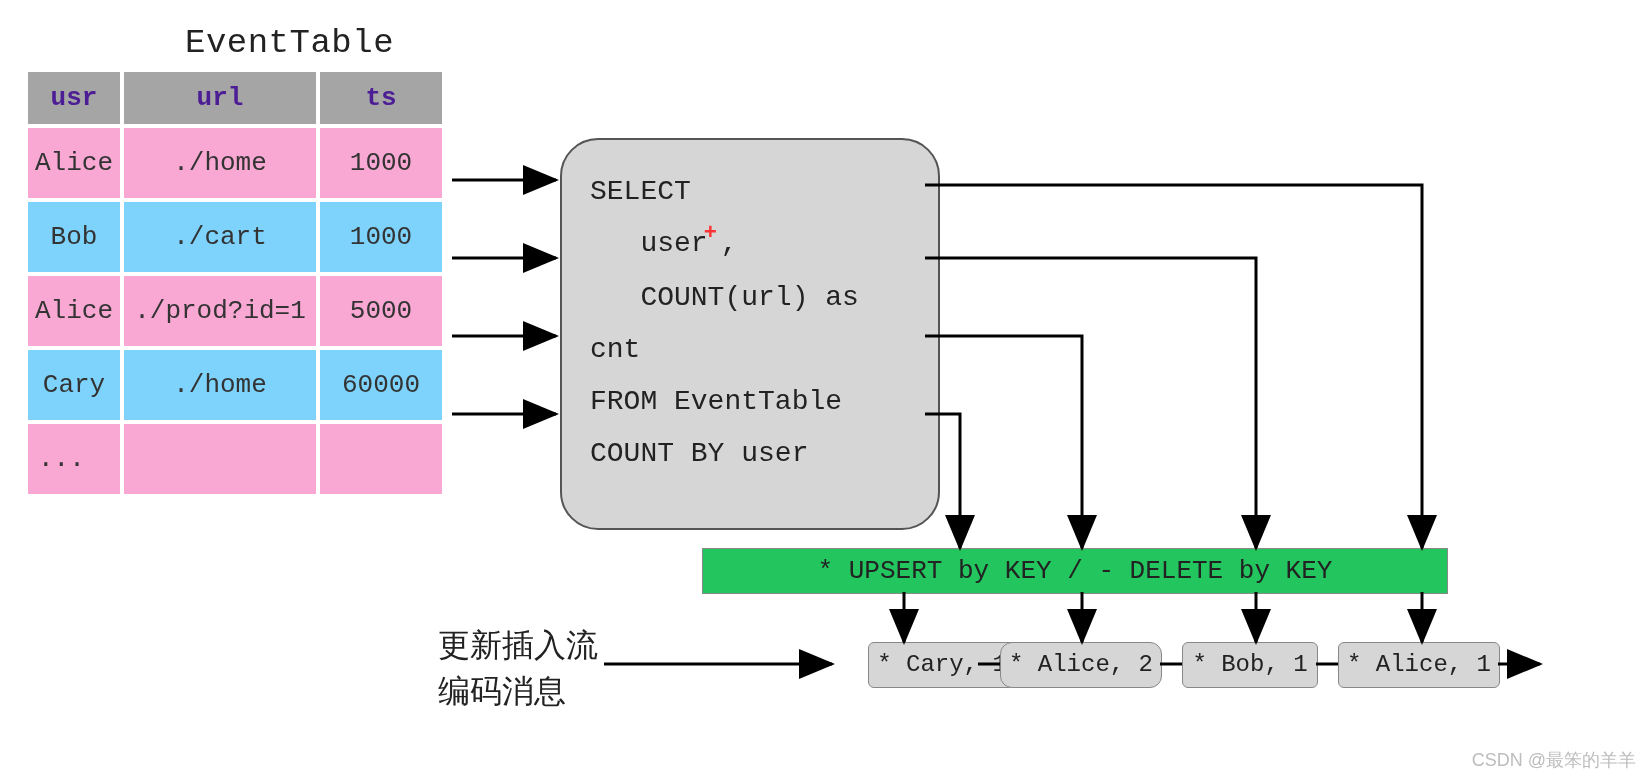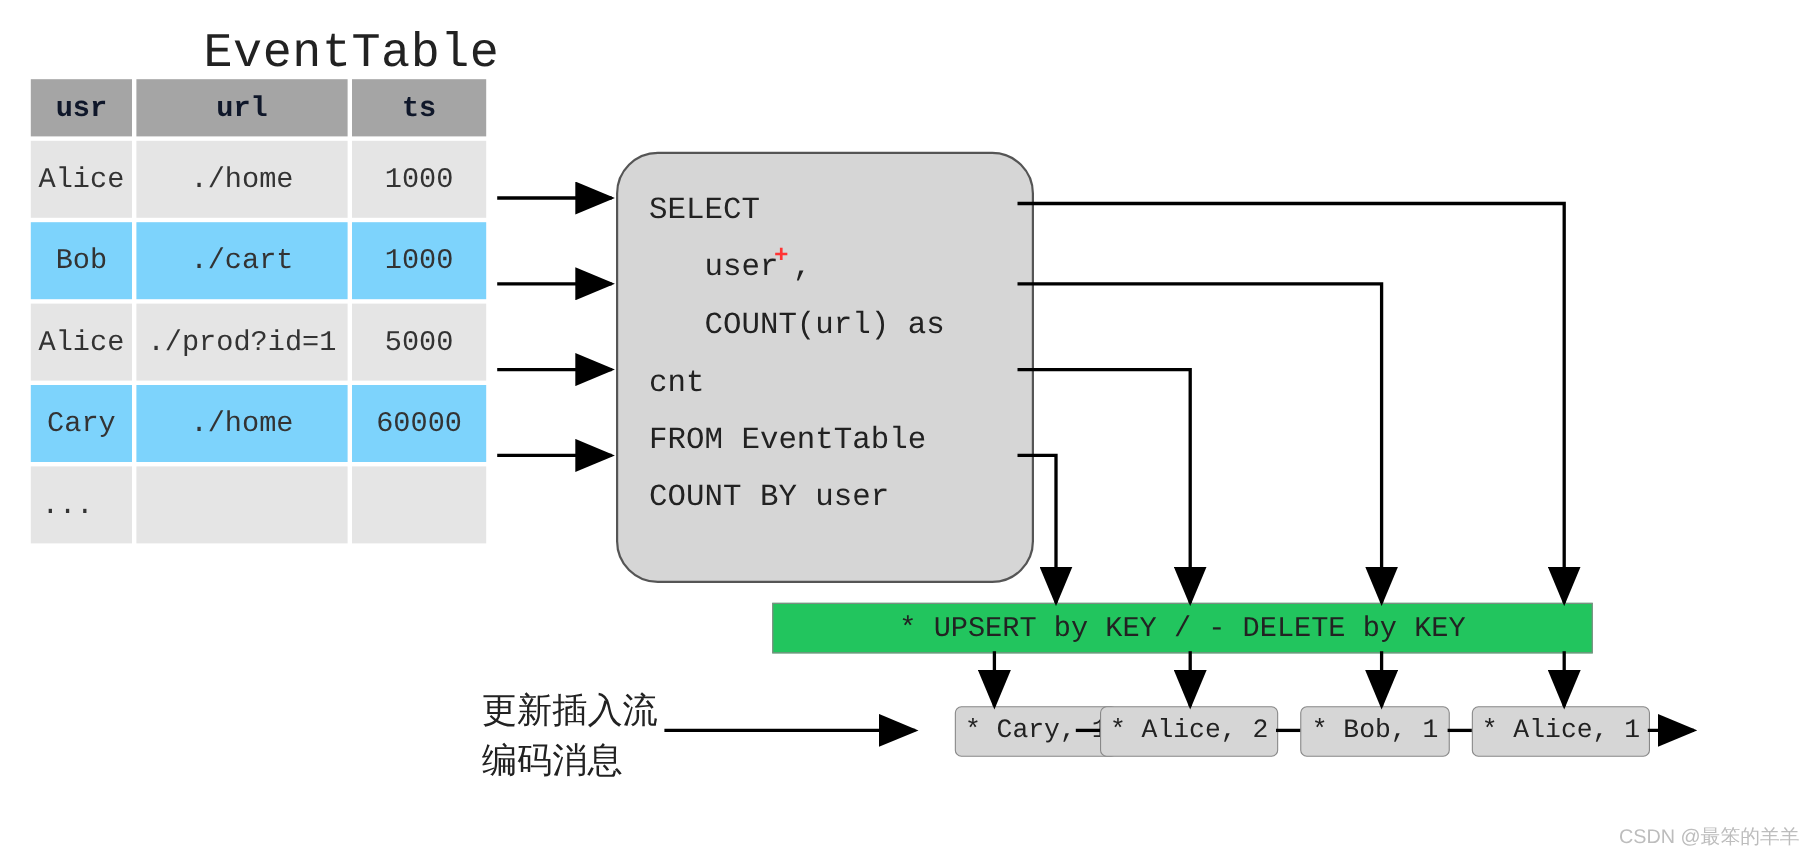--- a/index.html
+++ b/index.html
@@ -1,43 +1,43 @@
 <!DOCTYPE html>
 <html><head>
 <meta charset="utf-8">
 <style>
   html,body{margin:0;padding:0;background:#fff;width:1646px;height:778px;overflow:hidden;
             font-family:"Courier New",Consolas,monospace;color:#222;}
   .abs{position:absolute;}
   
-  .table-title{left:185px;top:24px;font-size:44px;letter-spacing:0.5px;}
+  .table-title{left:185px;top:24px;font-size:34px;letter-spacing:0.5px;}
   table.event{left:24px;top:68px;border-collapse:separate;border-spacing:4px;}
   table.event th,table.event td{font-size:26px;text-align:center;}
-  table.event th{background:#a5a5a5;color:#0f172a;font-weight:bold;height:50px;}
-  table.event td{background:#e5e5e5;color:#333;height:68px;}
+  table.event th{background:#a5a5a5;color:#4c1d95;font-weight:bold;height:50px;}
+  table.event td{background:#f9a8d4;color:#333;height:68px;}
   table.event tr.alt td{background:#7dd3fc;}
   .c-usr{width:90px;}
   .c-url{width:190px;font-family:Liberation Mono, monospace;}
   .c-ts{width:120px;}
   .dots{text-align:left !important;padding-left:10px;}
   
   .sql{left:560px;top:138px;width:330px;height:340px;background:#d6d6d6;border:2px solid #555;
        border-radius:38px;padding:26px 18px 22px 28px;font-size:28px;line-height:52px;white-space:pre;}
   .plus{color:#f33;font-weight:bold;position:relative;top:-12px;left:-4px;font-size:22px;}
   
   .banner{left:702px;top:548px;width:744px;height:44px;background:#22c55e;border:1px solid #888;
           font-size:26px;line-height:44px;text-align:center;}
   
   .stream-label{left:438px;top:622px;font-family:"Microsoft YaHei","PingFang SC",sans-serif;
                 font-size:32px;line-height:46px;color:#222;}
   
   .out{top:642px;height:44px;background:#d6d6d6;border:1px solid #888;border-radius:6px;
        font-size:24px;line-height:44px;text-align:center;}
   .o0{left:832px;width:146px;margin-left:36px;}
-  .o1{left:1000px;width:160px;}
+  .o1{left:1000px;width:160px;border-radius:12px;}
   .o2{left:1182px;width:134px;}
   .o3{left:1338px;width:160px;}
   
   .watermark{right:10px;bottom:6px;color:#bdbdbd;font-family:"Microsoft YaHei",sans-serif;font-size:18px;text-align:center;}
   svg.wires{left:0;top:0;pointer-events:none;}
 </style>
 </head>
 <body>
 
 <div class="abs table-title">EventTable</div>

